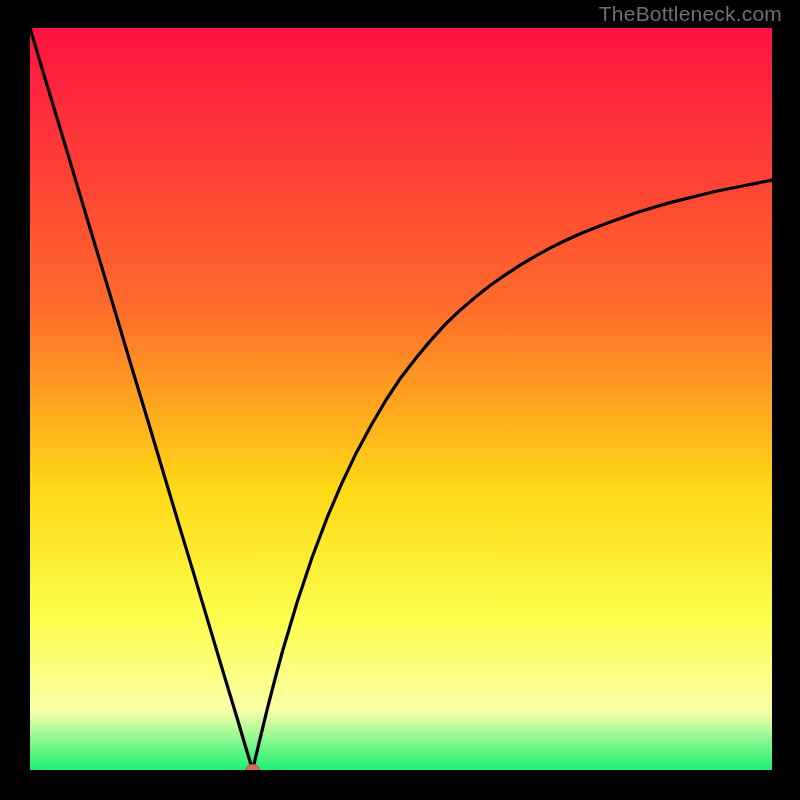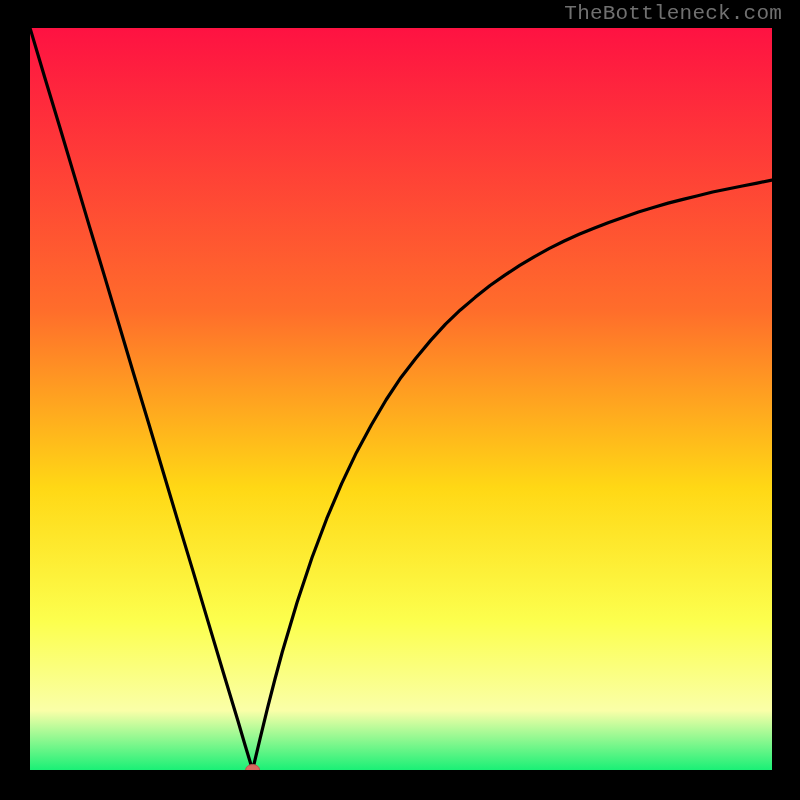--- a/index.html
+++ b/index.html
@@ -9,21 +9,20 @@
     height: 800px;
     background: #000;
     overflow: hidden;
     font-family: Arial, Helvetica, sans-serif;
   }
   .frame {
     position: relative;
     width: 800px;
     height: 800px;
     background: #000;
-    font-family: Liberation Mono, monospace;
   }
   .watermark {
     position: absolute;
     top: 2px;
     right: 18px;
     color: #707070;
     font-size: 21px;
     font-weight: 500;
     letter-spacing: 0.2px;
     z-index: 10;

